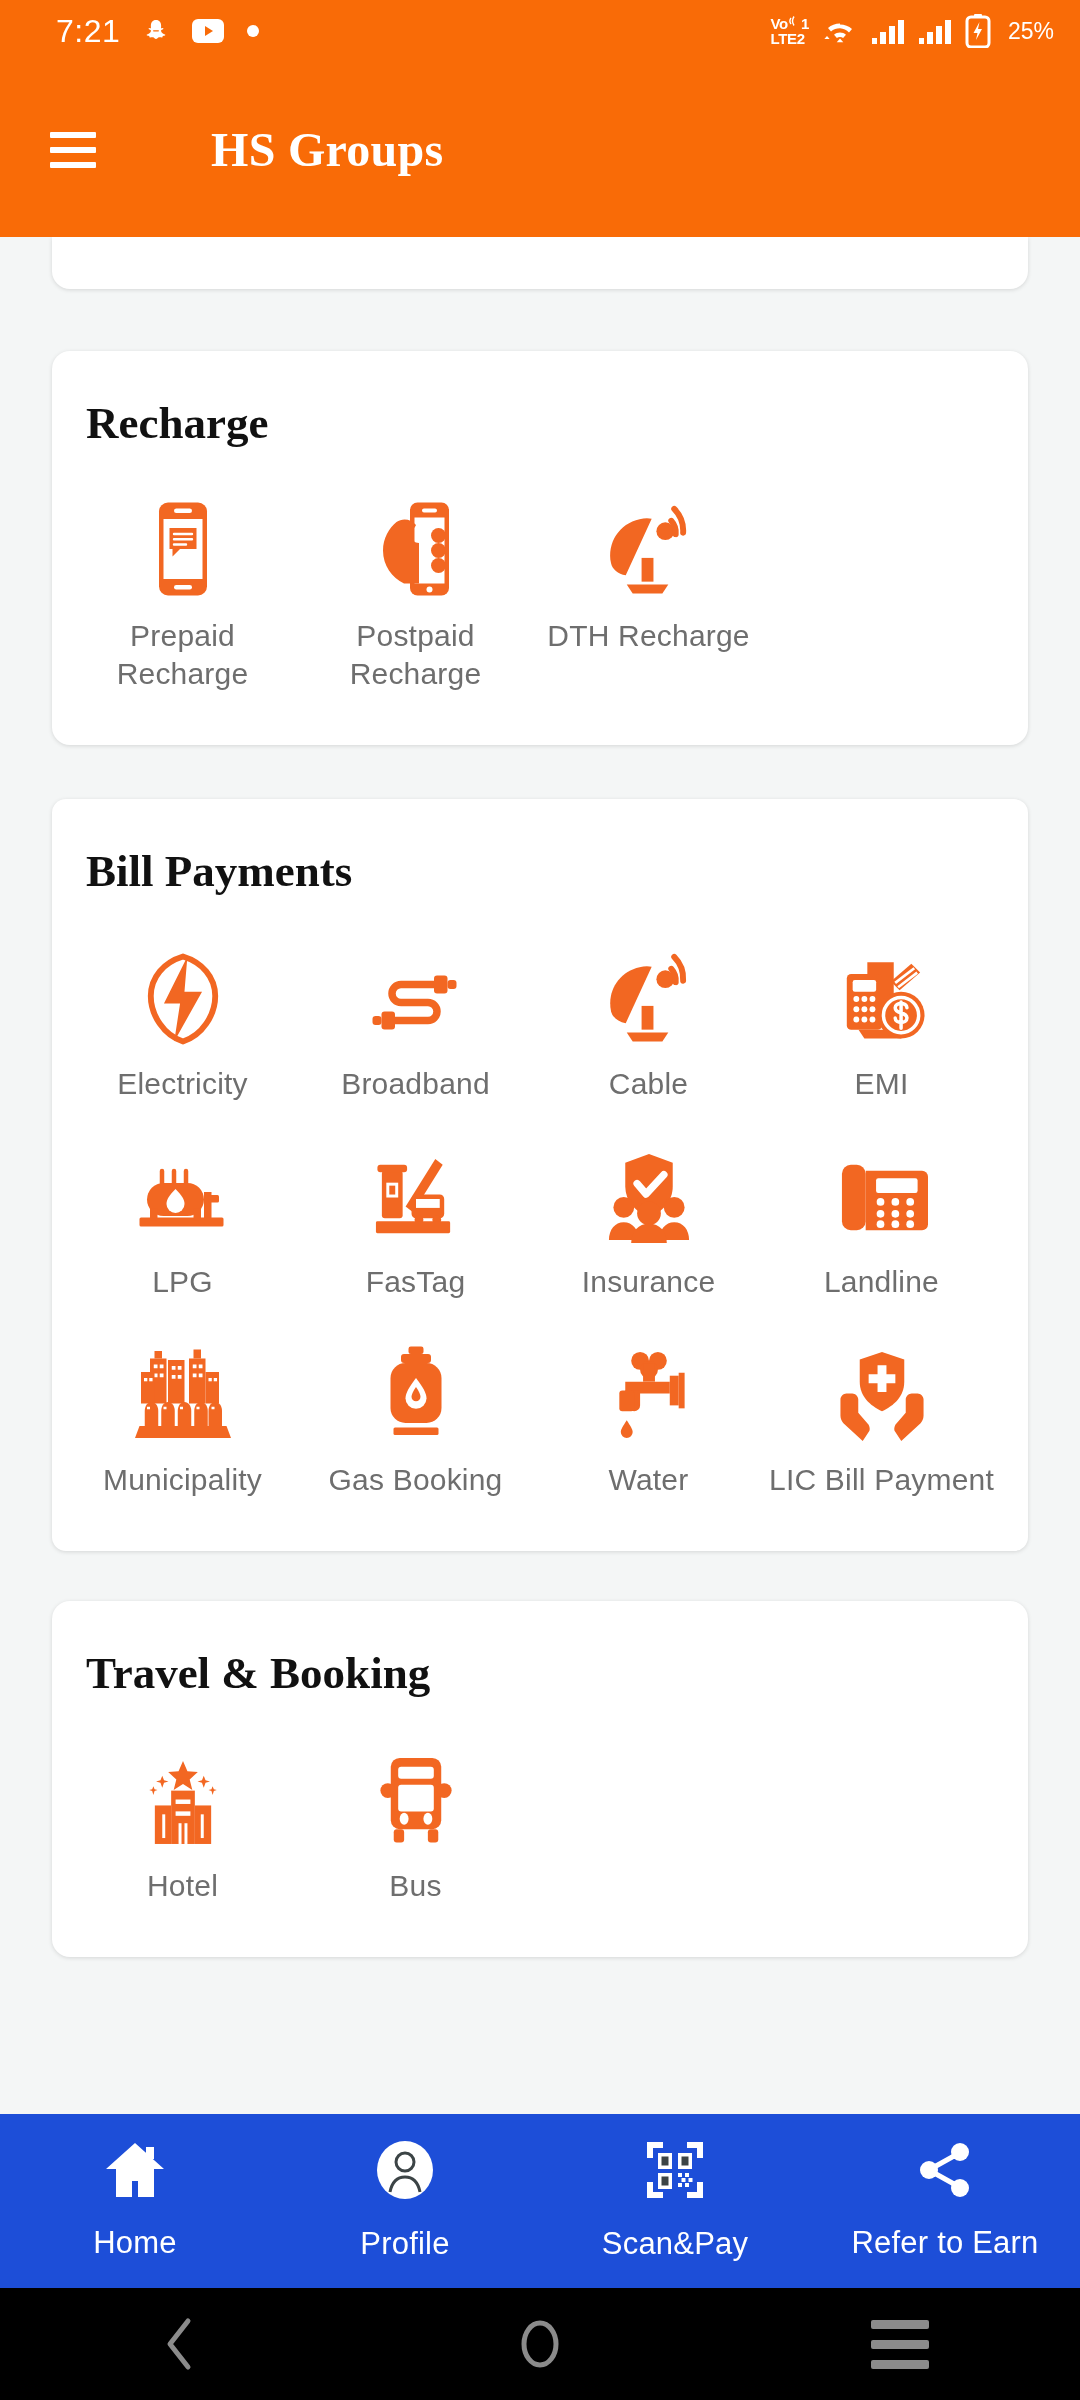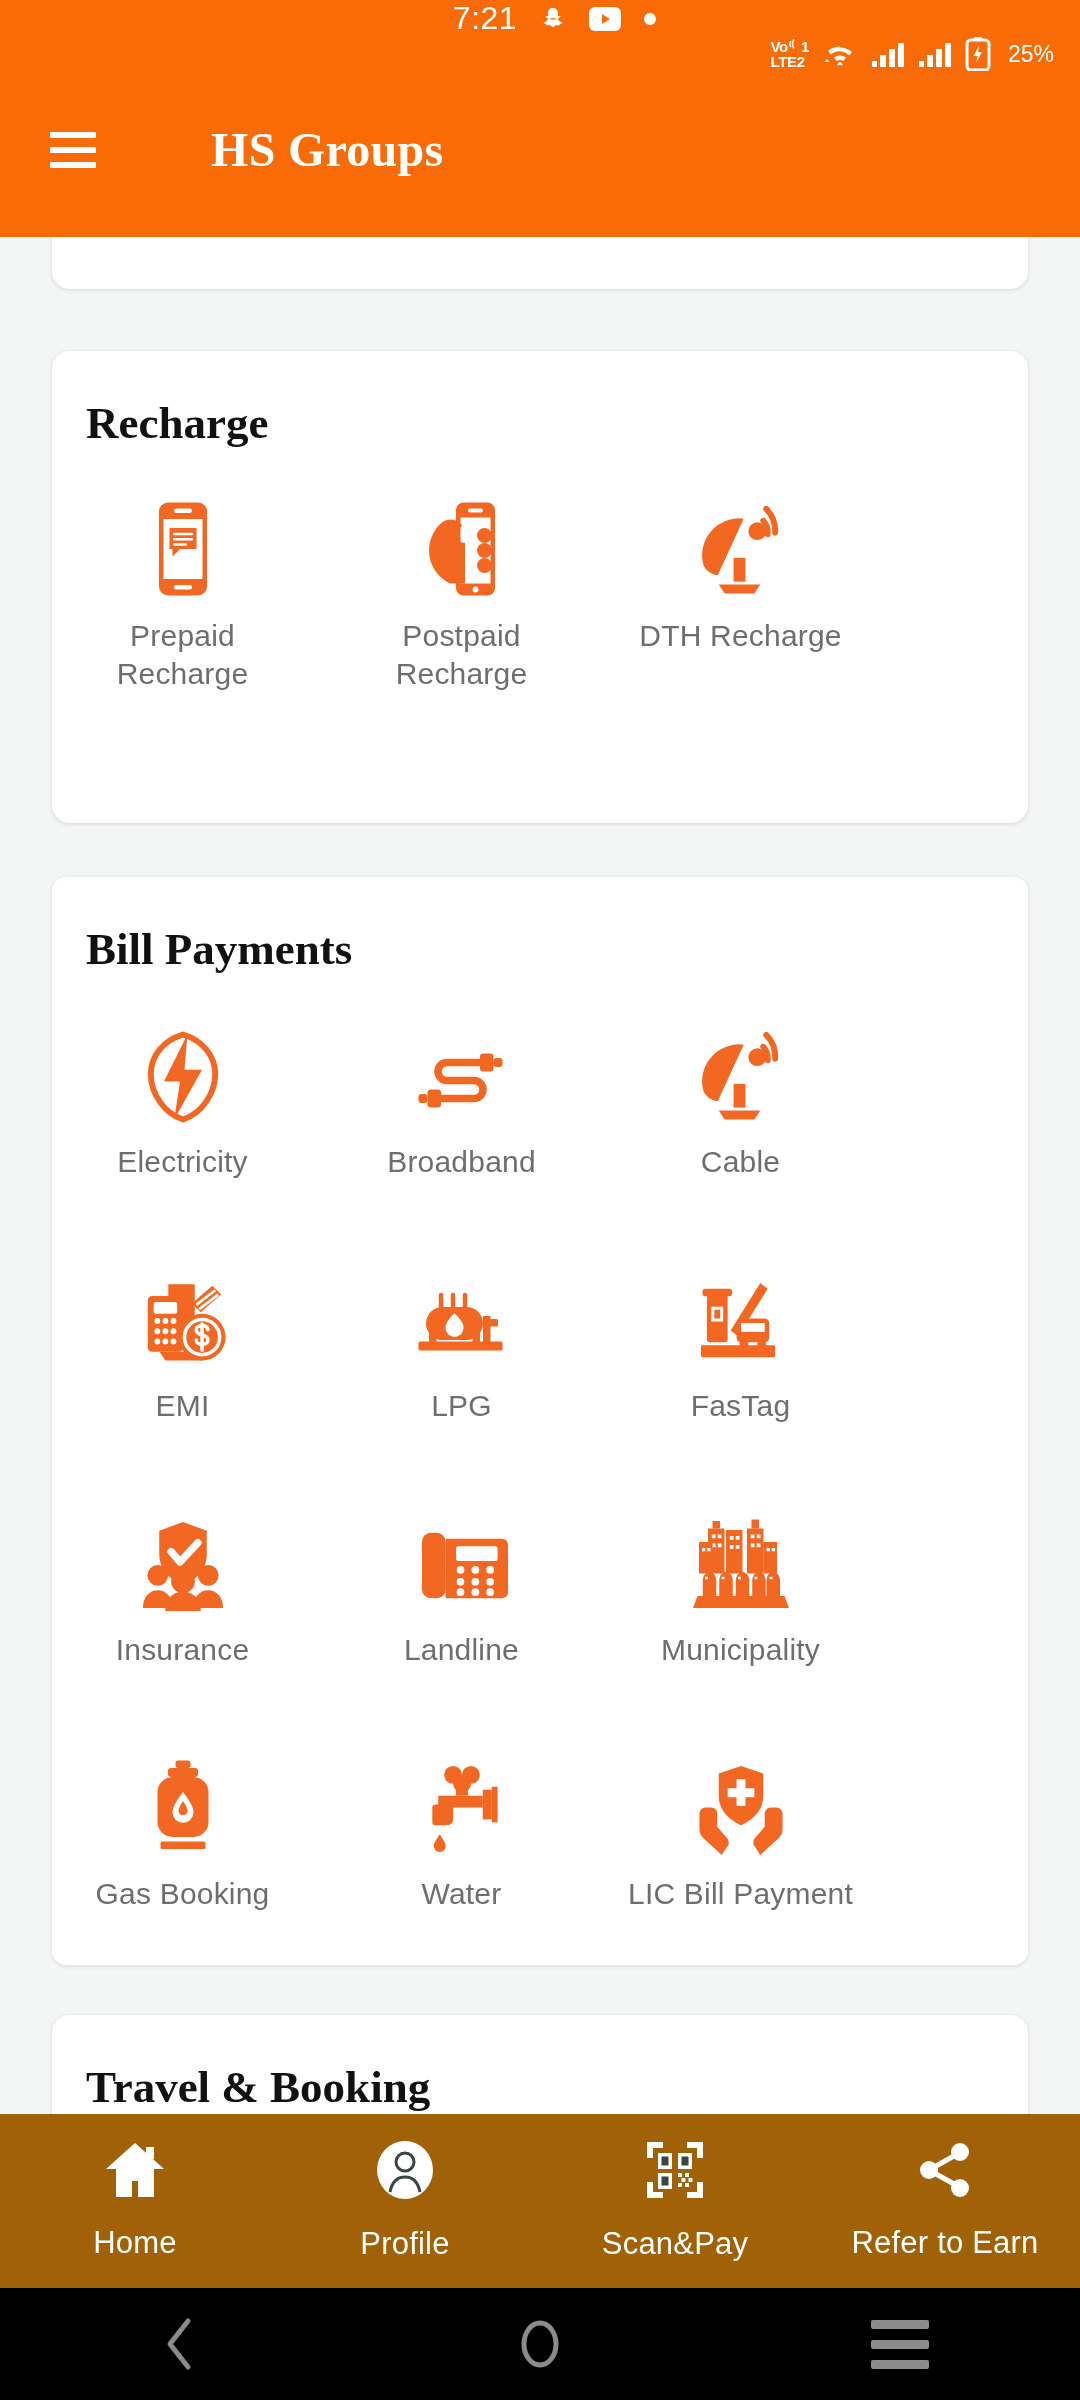--- a/index.html
+++ b/index.html
@@ -8,21 +8,21 @@
     background:#F4F6F6;
     font-family:"Liberation Sans", sans-serif;
     overflow:hidden;
   }
   .screen { position:relative; width:1080px; height:2400px; display:flex; flex-direction:column; }
 
   
   .appbar { background:#F96B07; height:237px; flex:0 0 237px; position:relative; }
   .statusbar {
     height:62px; display:flex; align-items:center;
-    padding:0 26px 0 56px; color:#fff;flex-direction:column;
+    padding:0 26px 0 56px; color:#fff;
   }
   .status-left { display:flex; align-items:center; gap:22px; }
   .status-time { font-size:32px; font-weight:400; letter-spacing:.5px; }
   .status-right { margin-left:auto; display:flex; align-items:center; gap:13px; }
   .volte-stack {
     display:flex; flex-direction:column; justify-content:center;
     font-size:15px; font-weight:700; line-height:15px; letter-spacing:-.3px;
   }
   .volte-stack .r1 { display:flex; align-items:flex-start; }
   .battery-pct { font-size:23px; font-weight:400; margin-left:4px; }
@@ -43,36 +43,36 @@
     background:#fff; border-radius:18px;
     box-shadow:0 1px 4px rgba(0,0,0,.13);
     margin:0 52px;
   }
   .card-partial { height:52px; border-radius:0 0 18px 18px; margin-top:0; }
   .card-title {
     font-family:"Liberation Serif", serif;
     font-weight:700; font-size:45px; color:#111;
     padding:46px 0 0 34px;
   }
-  .grid { display:flex; flex-wrap:wrap; padding:26px 30px 34px 14px;gap:46px; }
+  .grid { display:flex; flex-wrap:wrap; padding:26px 30px 34px 14px; }
   .grid-item {
     width:25%; display:flex; flex-direction:column; align-items:center;
     padding:14px 4px 18px 4px; cursor:pointer;
   }
   .grid.three .grid-item { width:25%; }
   .icon-box { height:108px; display:flex; align-items:flex-end; justify-content:center; }
   .icon-box svg { display:block; }
   .grid-label {
     margin-top:20px; font-size:30px; color:#6E6E6E;
     text-align:center; line-height:38px; letter-spacing:.2px;
   }
 
   
   .bottomnav {
-    flex:0 0 174px; background:#a16207;
+    flex:0 0 174px; background:#1d4ed8;
     display:flex; align-items:center;
   }
   .nav-item {
     flex:1; display:flex; flex-direction:column;
     align-items:center; justify-content:center; gap:22px; cursor:pointer;
   }
   .nav-label { font-size:31px; color:#fff; letter-spacing:.2px; }
 
   
   .sysnav {

